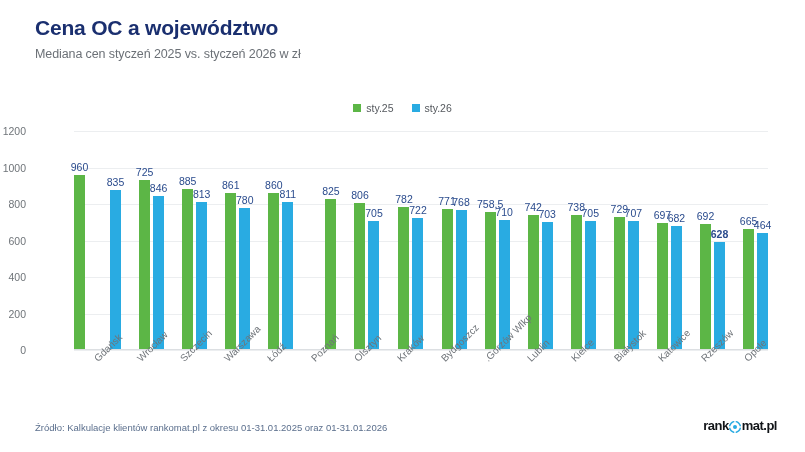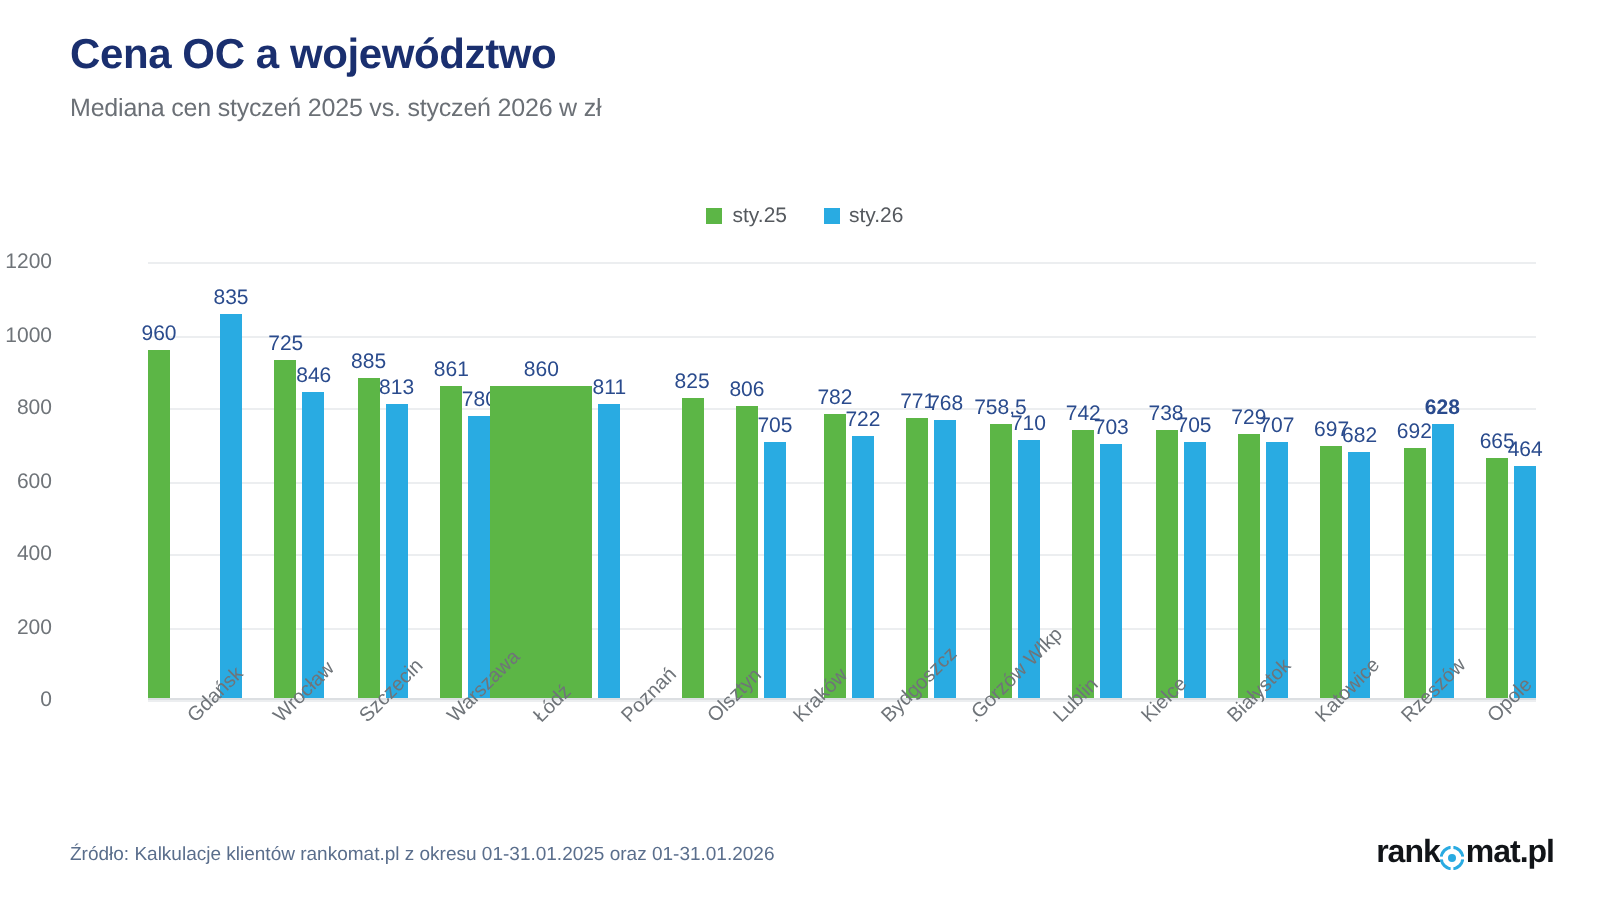--- a/index.html
+++ b/index.html
@@ -163,21 +163,21 @@
     position: absolute;
     left: 35px;
     top: 422px;
     font-size: 9.5px;
     color: #5a6e8c;
   }
   .logo {
     position: absolute;
     right: 28px;
     top: 418px;
-    font-size: 16px;
+    font-size: 13px;
     font-weight: bold;
     color: #111418;
     letter-spacing: -0.5px;
     display: flex;
     align-items: center;
   }
   .logo-o {
     display: inline-block;
     width: 12px;
     height: 12px;
@@ -220,21 +220,21 @@
         <div class="gridline" style="top: 36.5px;"></div>
         <div class="ytick" style="top: 36.5px;">1000</div>
         <div class="gridline" style="top: 0px;"></div>
         <div class="ytick" style="top: 0px;">1200</div>
       </div>
     <div class="bars" id="bars">
         <div class="group">
           <div class="bar g" style="height: 175.2px;">
             <span class="bar-label">960</span>
           </div>
-          <div class="bar b" style="height: 193px; margin-left: 22px;">
+          <div class="bar b" style="height: 160px; margin-left: 22px;">
             <span class="bar-label">835</span>
           </div>
         </div>
         <div class="group">
           <div class="bar g" style="height: 170.272px;">
             <span class="bar-label">725</span>
           </div>
           <div class="bar b" style="height: 154.395px;">
             <span class="bar-label">846</span>
           </div>
@@ -249,21 +249,21 @@
         </div>
         <div class="group">
           <div class="bar g" style="height: 157.132px;">
             <span class="bar-label">861</span>
           </div>
           <div class="bar b" style="height: 142.35px;">
             <span class="bar-label">780</span>
           </div>
         </div>
         <div class="group">
-          <div class="bar g" style="height: 156.95px; padding-left: 40px;">
+          <div class="bar g" style="height: 156.95px;">
             <span class="bar-label">860</span>
           </div>
           <div class="bar b" style="height: 148.007px;">
             <span class="bar-label">811</span>
           </div>
         </div>
         <div class="group">
           <div class="bar g" style="height: 150.562px;">
             <span class="bar-label">825</span>
           </div>
@@ -329,21 +329,21 @@
             <span class="bar-label">697</span>
           </div>
           <div class="bar b" style="height: 124.465px;">
             <span class="bar-label">682</span>
           </div>
         </div>
         <div class="group">
           <div class="bar g" style="height: 126.29px;">
             <span class="bar-label">692</span>
           </div>
-          <div class="bar b" style="height: 138px; font-weight: bold;">
+          <div class="bar b" style="height: 108px; font-weight: bold;">
             <span class="bar-label">628</span>
           </div>
         </div>
         <div class="group">
           <div class="bar g" style="height: 121.362px;">
             <span class="bar-label">665</span>
           </div>
           <div class="bar b" style="height: 116.617px;">
             <span class="bar-label">464</span>
           </div>

